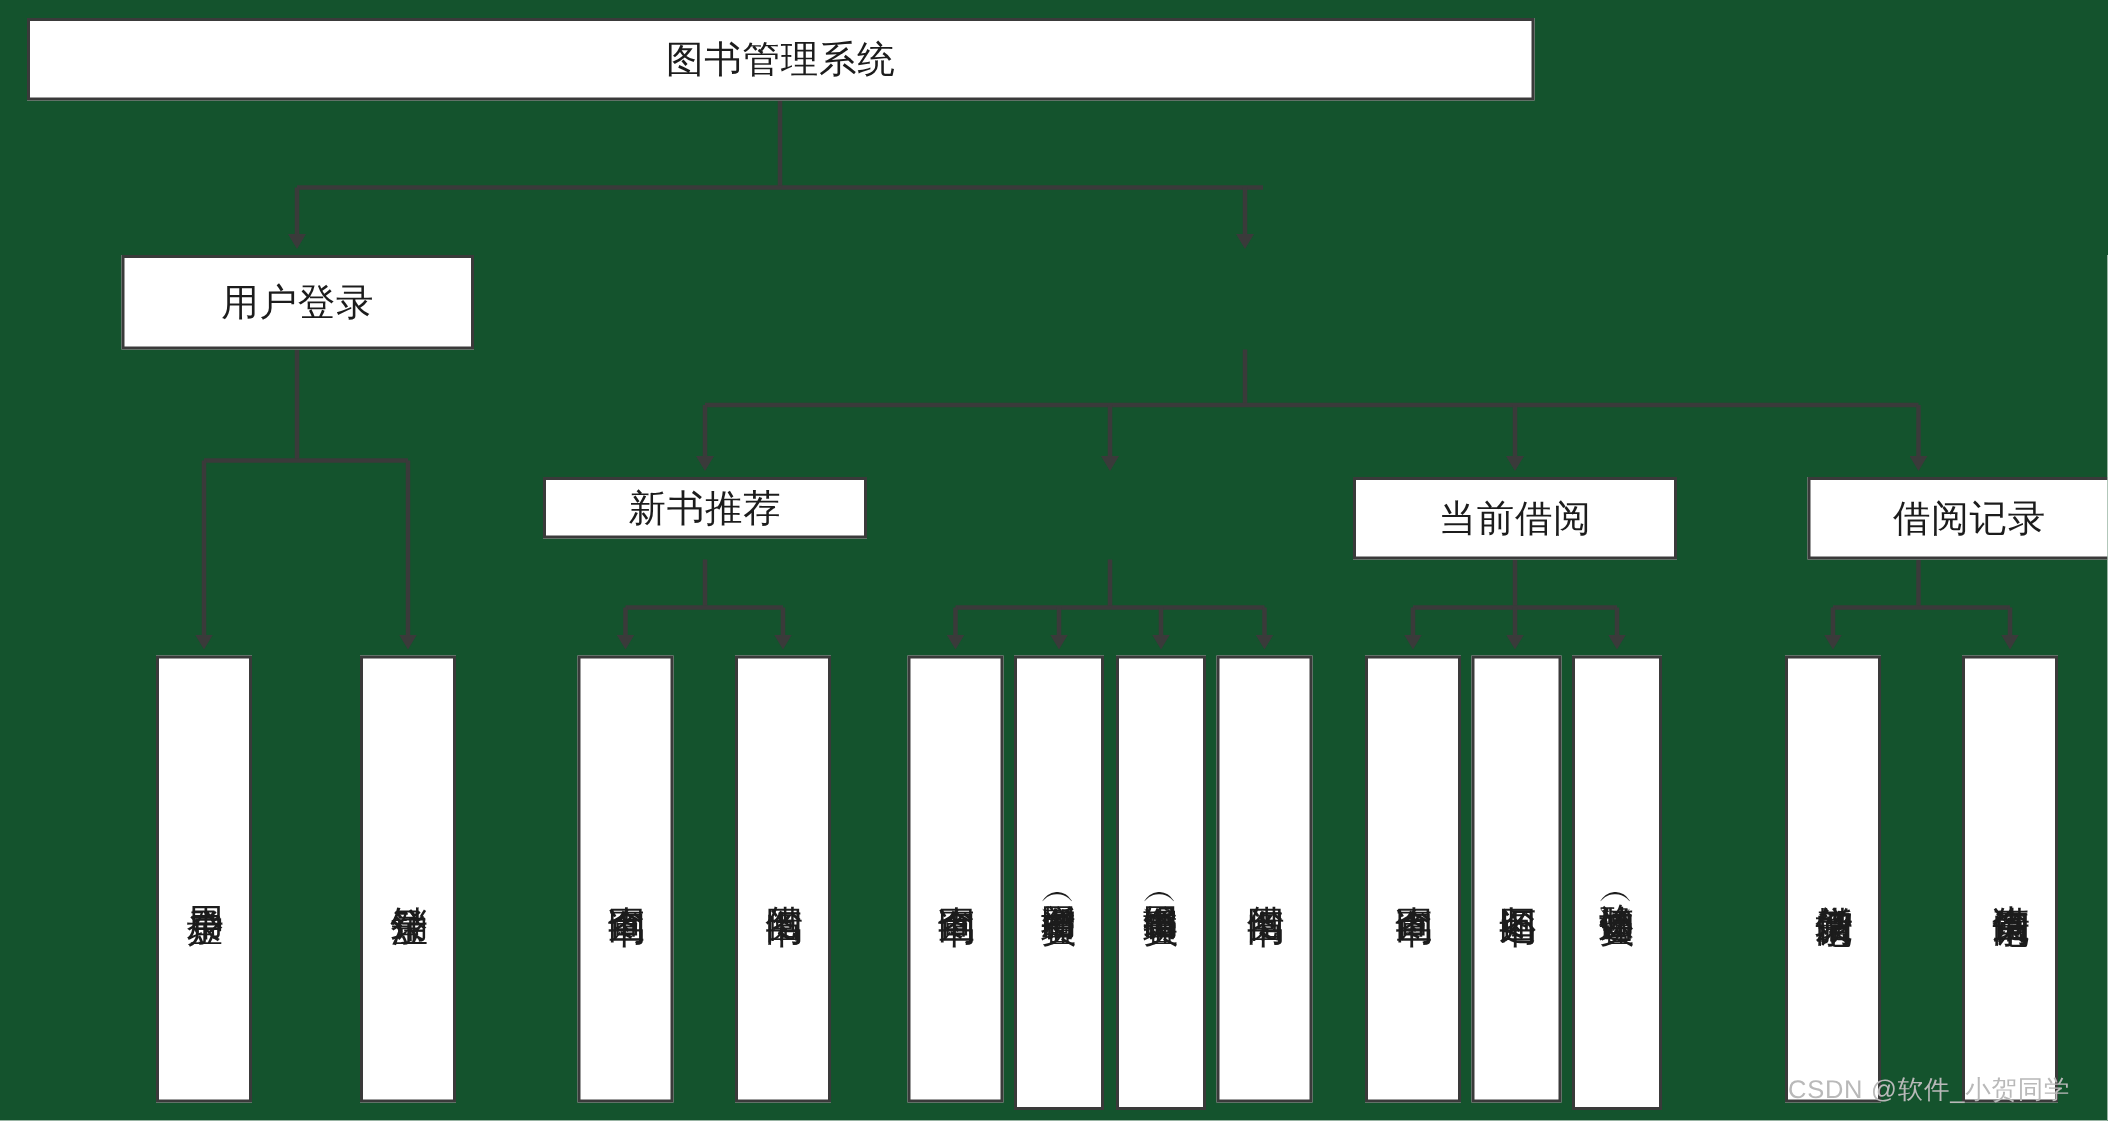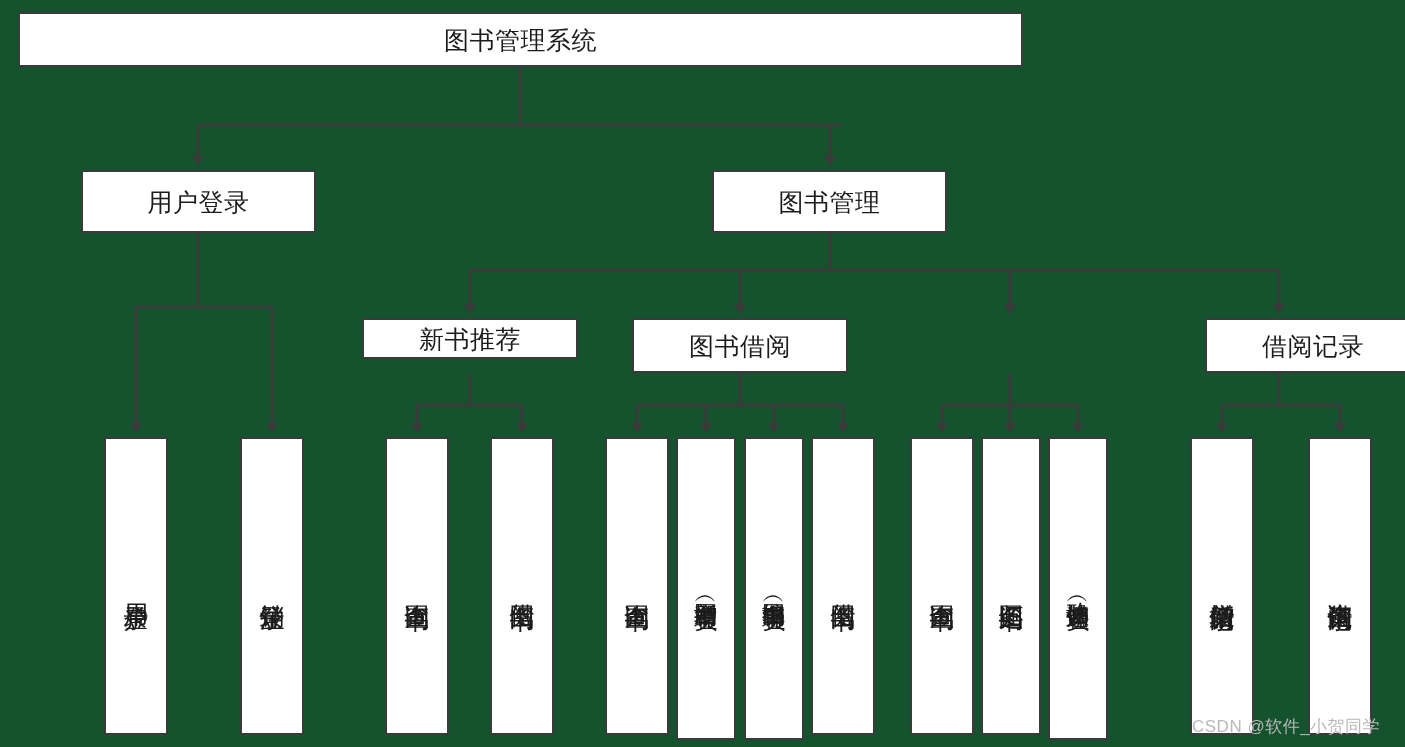--- a/index.html
+++ b/index.html
@@ -118,29 +118,26 @@
     </g>
   </svg>
 
   <div class="node h" style="left:18px; top:12px; width:1005px; height:55px;">
     <span>图书管理系统</span>
   </div>
 
   <div class="node h" style="left:81px; top:170px; width:235px; height:63px;">
     <span>用户登录</span>
   </div>
-  <div class="node h" style="left:712px; top:170px; width:235px; height:63px;">
-    <span>图书管理</span>
-  </div>
 
   <div class="node h" style="left:362px; top:318px; width:216px; height:41px;">
     <span>新书推荐</span>
   </div>
-  <div class="node h" style="left:632px; top:318px; width:216px; height:55px;">
-    <span>图书借阅</span>
+  <div class="node h" style="left:902px; top:318px; width:216px; height:55px;">
+    <span>当前借阅</span>
   </div>
   <div class="node h" style="left:1205px; top:318px; width:216px; height:55px;">
     <span>借阅记录</span>
   </div>
 
   <div class="node v" style="left:104px; top:437px; width:64px; height:298px;">
     <span class="vtext">用户登录</span>
   </div>
   <div class="node v" style="left:240px; top:437px; width:64px; height:298px;">
     <span class="vtext">注销登录</span>

